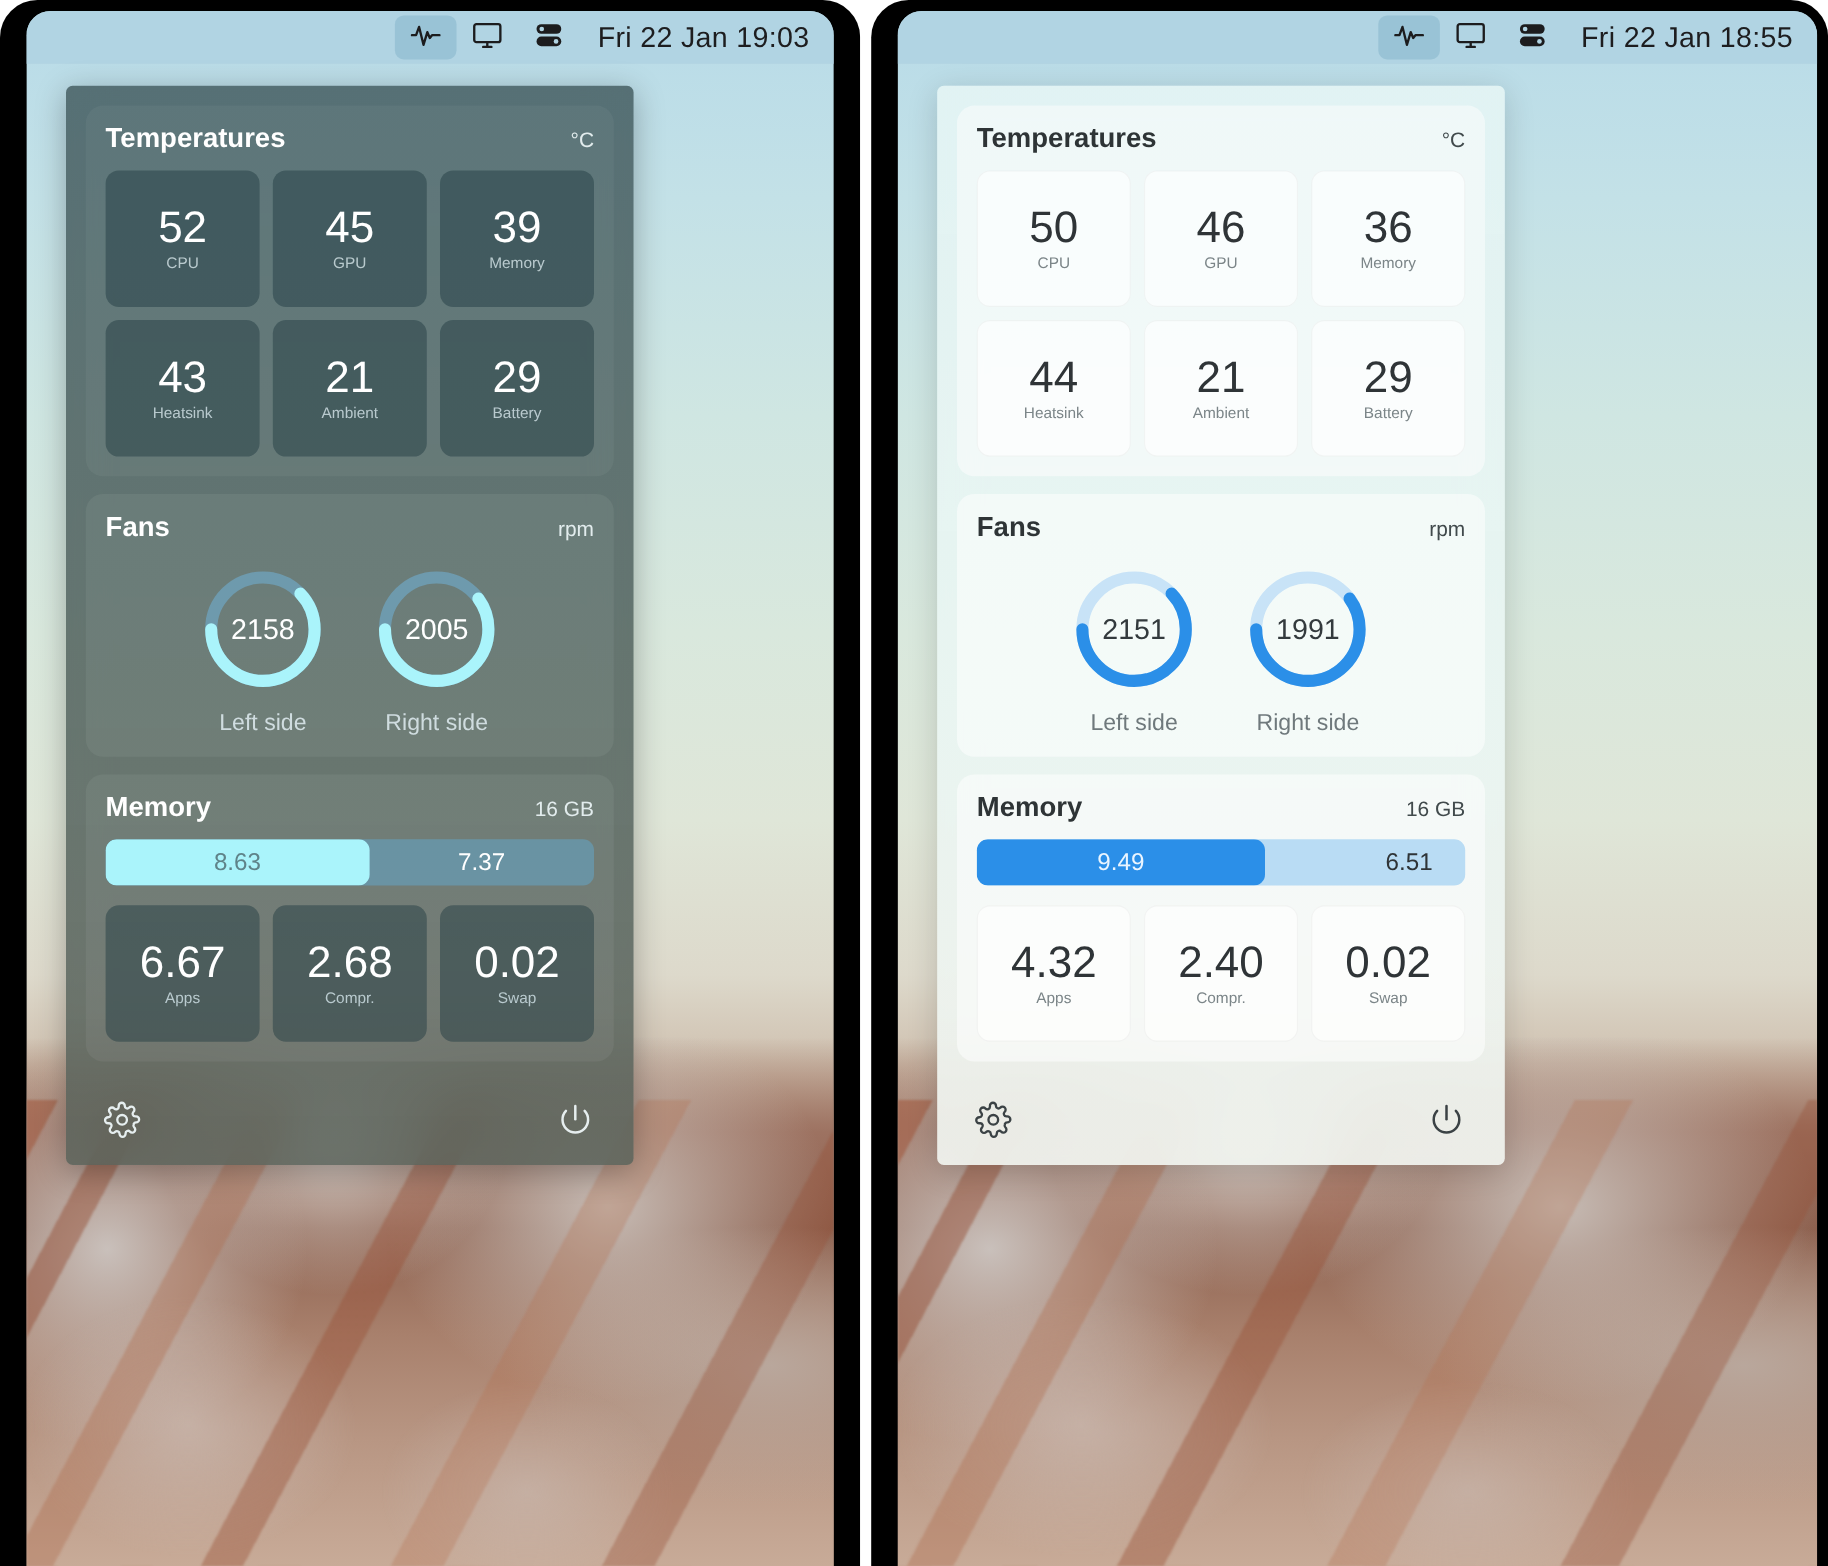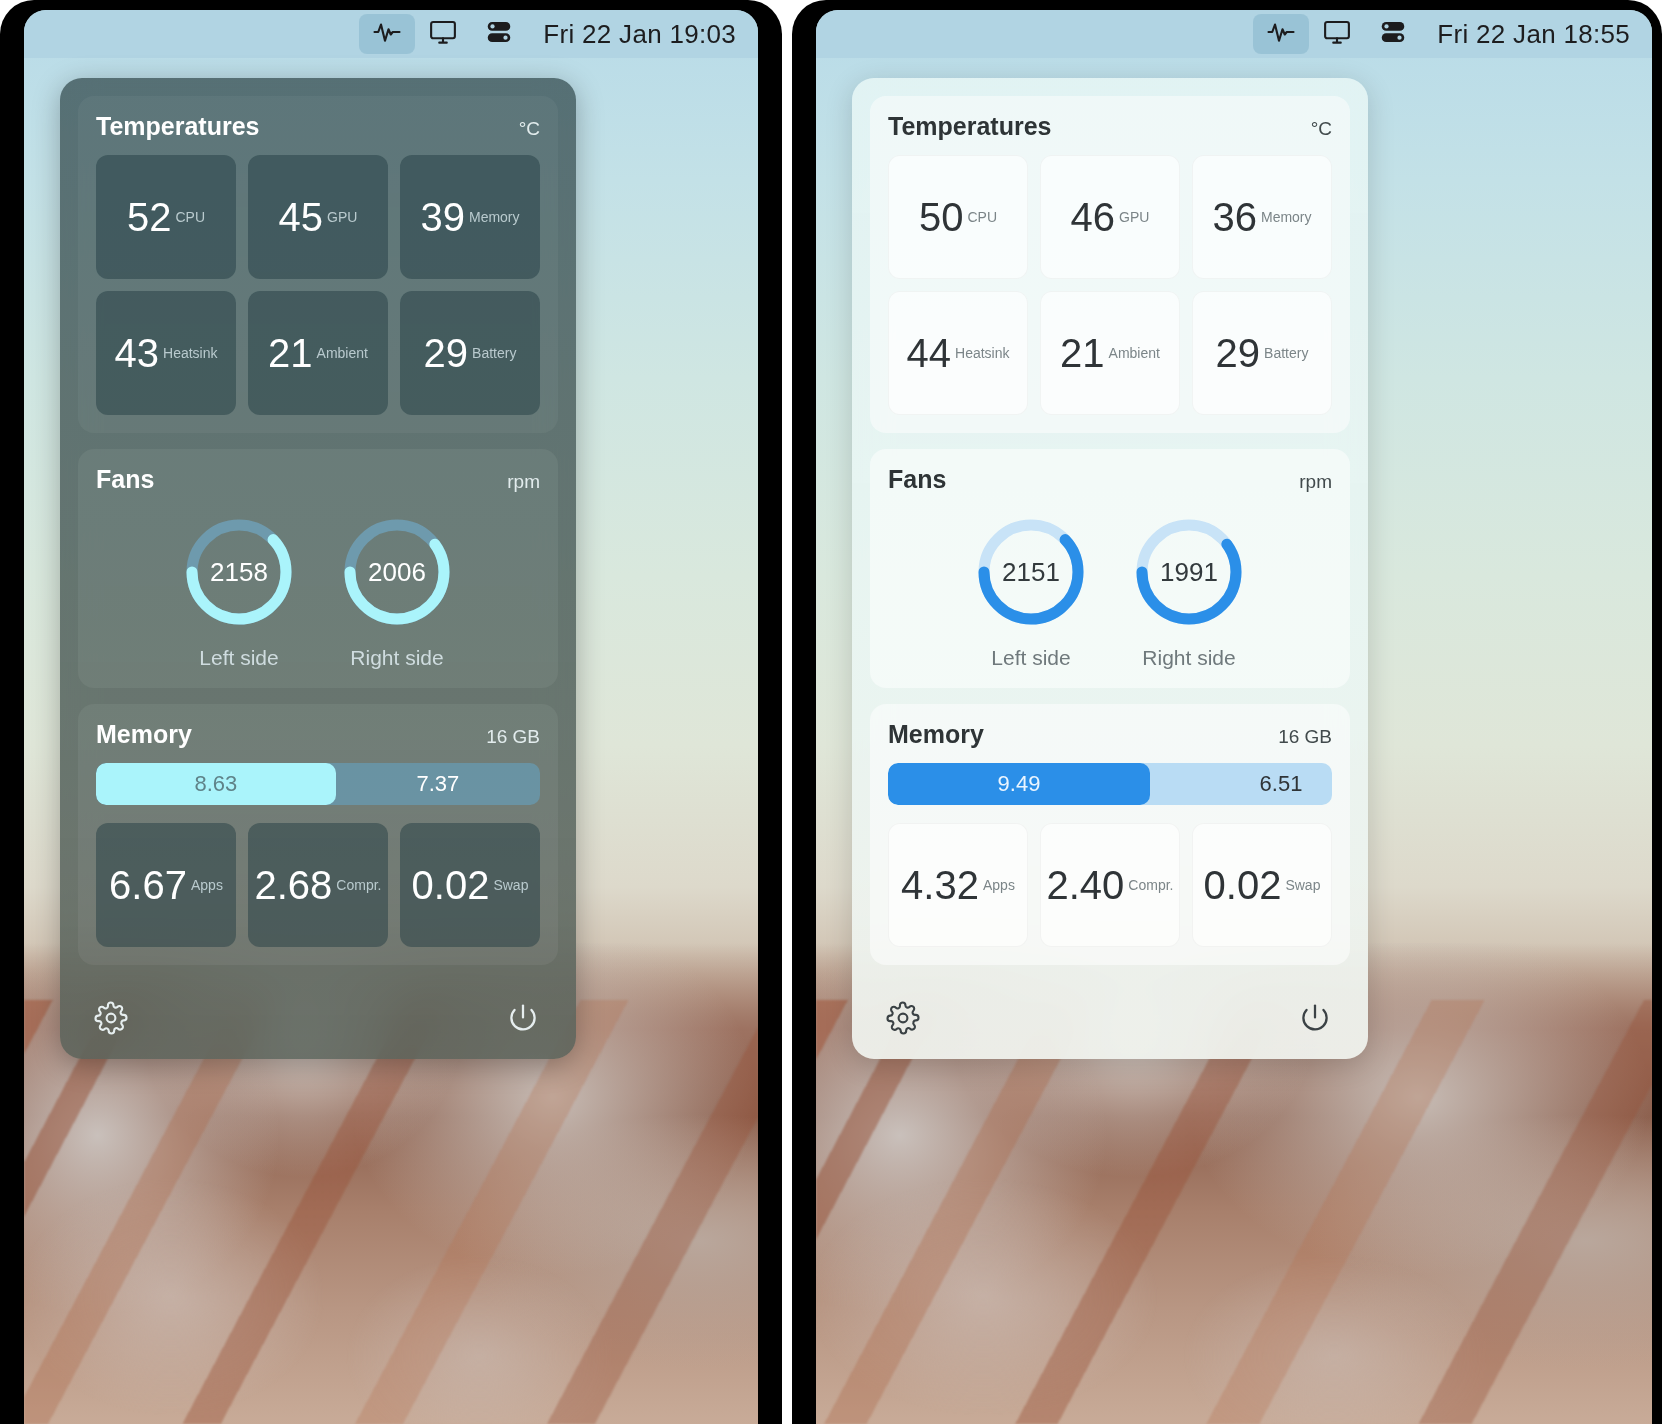--- a/index.html
+++ b/index.html
@@ -118,21 +118,21 @@
     letter-spacing: 0.3px;
     white-space: nowrap;
   }
 
   
   .widget {
     position: absolute;
     top: 68px;
     left: 36px;
     width: 516px;
-    border-radius: 22px;
+    border-radius: 6px;
     padding: 18px 18px 0 18px;
     backdrop-filter: blur(18px);
   }
   .screen.left .widget {
     background: linear-gradient(to bottom, rgba(60,84,88,0.80) 0%, rgba(72,88,84,0.80) 55%, rgba(86,96,88,0.82) 100%);
     box-shadow: 0 6px 28px rgba(0,0,0,0.28);
   }
   .screen.right .widget {
     background: linear-gradient(to bottom, rgba(228,244,244,0.92) 0%, rgba(233,245,242,0.93) 55%, rgba(240,243,238,0.93) 100%);
     box-shadow: 0 6px 28px rgba(0,0,0,0.16);
@@ -164,20 +164,21 @@
   
   .tile-grid {
     display: grid;
     grid-template-columns: repeat(3, 1fr);
     gap: 12px;
   }
   .tile {
     border-radius: 12px;
     height: 124px;
     display: flex;
+    flex-direction: column;
     align-items: center;
     justify-content: center;
     gap: 4px;
   }
   .screen.left  .tile { background: rgba(28,56,62,0.45); }
   .screen.right .tile { background: rgba(255,255,255,0.62); border: 1px solid rgba(0,0,0,0.04); }
 
   .tile-value { font-size: 40px; font-weight: 300; line-height: 1; }
   .tile-label { font-size: 14px; }
   .screen.left  .tile-value { color: #ffffff; }
@@ -343,21 +344,21 @@
                 <div class="ring-value">2158</div>
               </div>
               <div class="fan-label">Left side</div>
             </div>
             <div class="fan">
               <div class="ring">
                 <svg width="112" height="112" viewBox="0 0 112 112">
                   <circle cx="56" cy="56" r="47" fill="none" stroke="#6e9aad" stroke-width="11"></circle>
                   <circle class="arc" cx="56" cy="56" r="47" fill="none" stroke="#aaf4fb" stroke-width="11" stroke-linecap="round" transform="rotate(-90 56 56) scale(1,-1) translate(0,-112)" stroke-dasharray="177.18582566246434 295.3097094374406" stroke-dashoffset="0"></circle>
                 </svg>
-                <div class="ring-value">2006</div>
+                <div class="ring-value">2005</div>
               </div>
               <div class="fan-label">Right side</div>
             </div>
           </div>
         </div>
 
         <div class="card memory">
           <div class="card-head">
             <div class="card-title">Memory</div>
             <div class="card-unit">16 GB</div>

